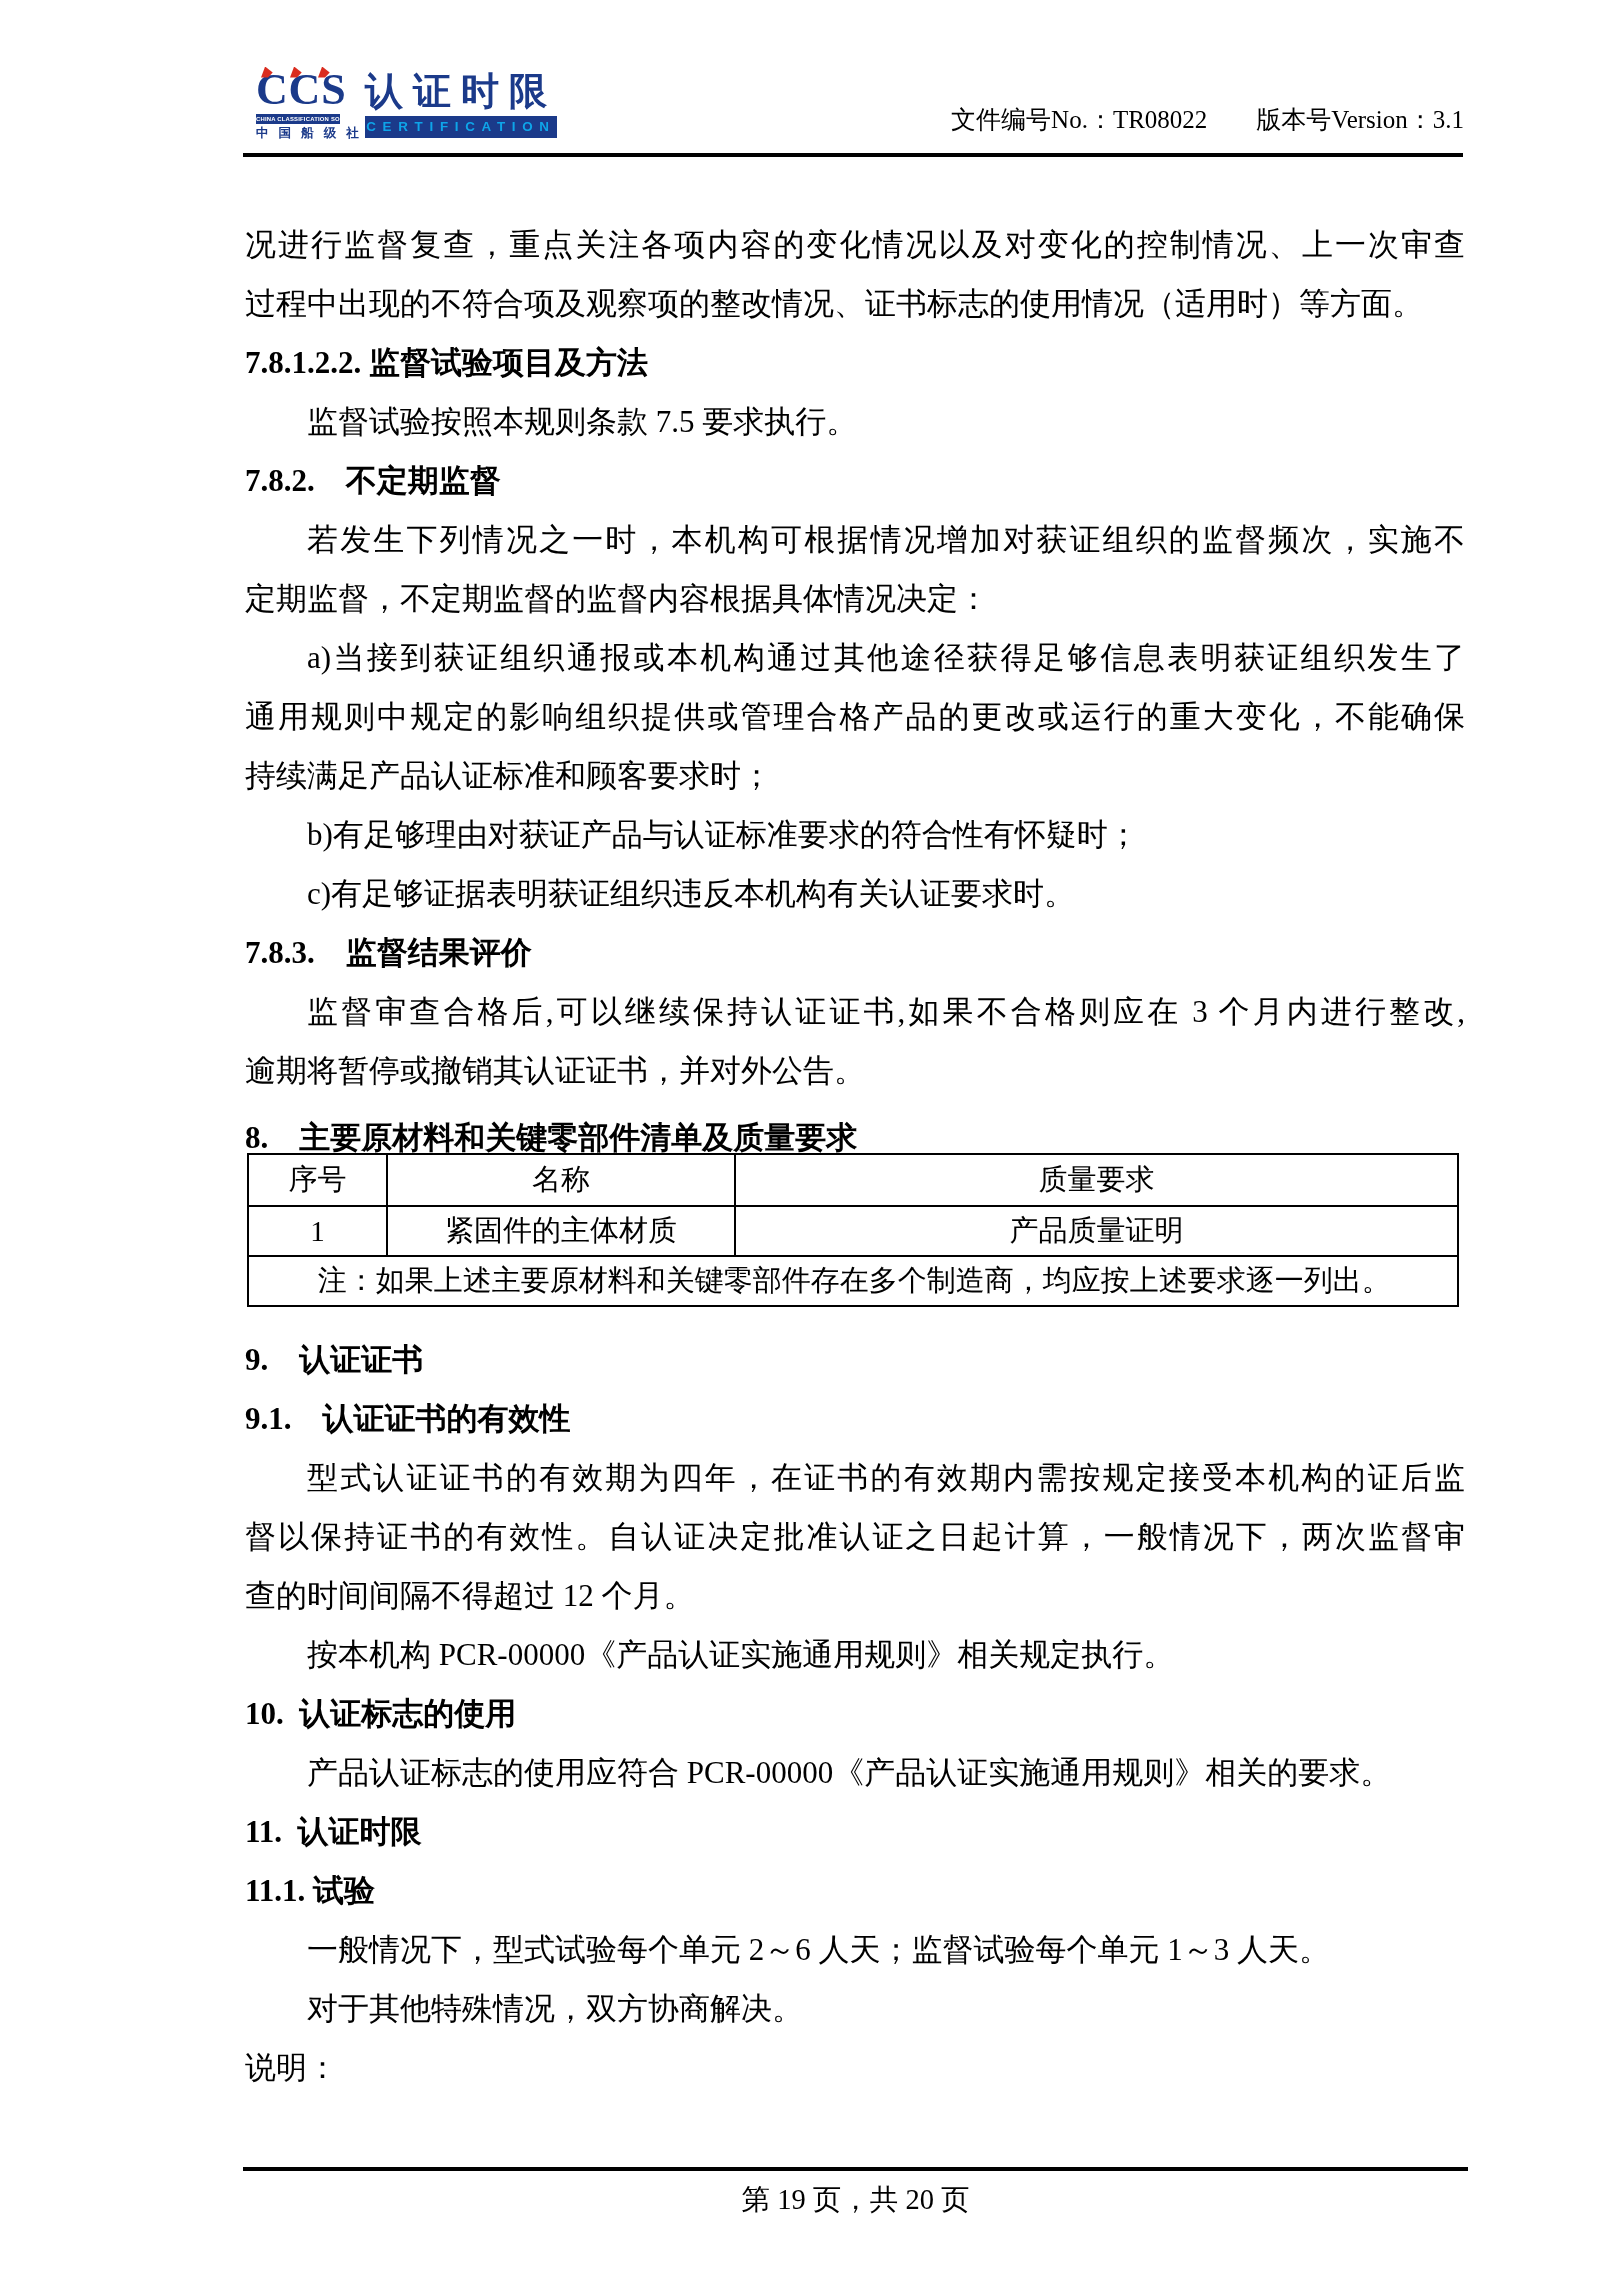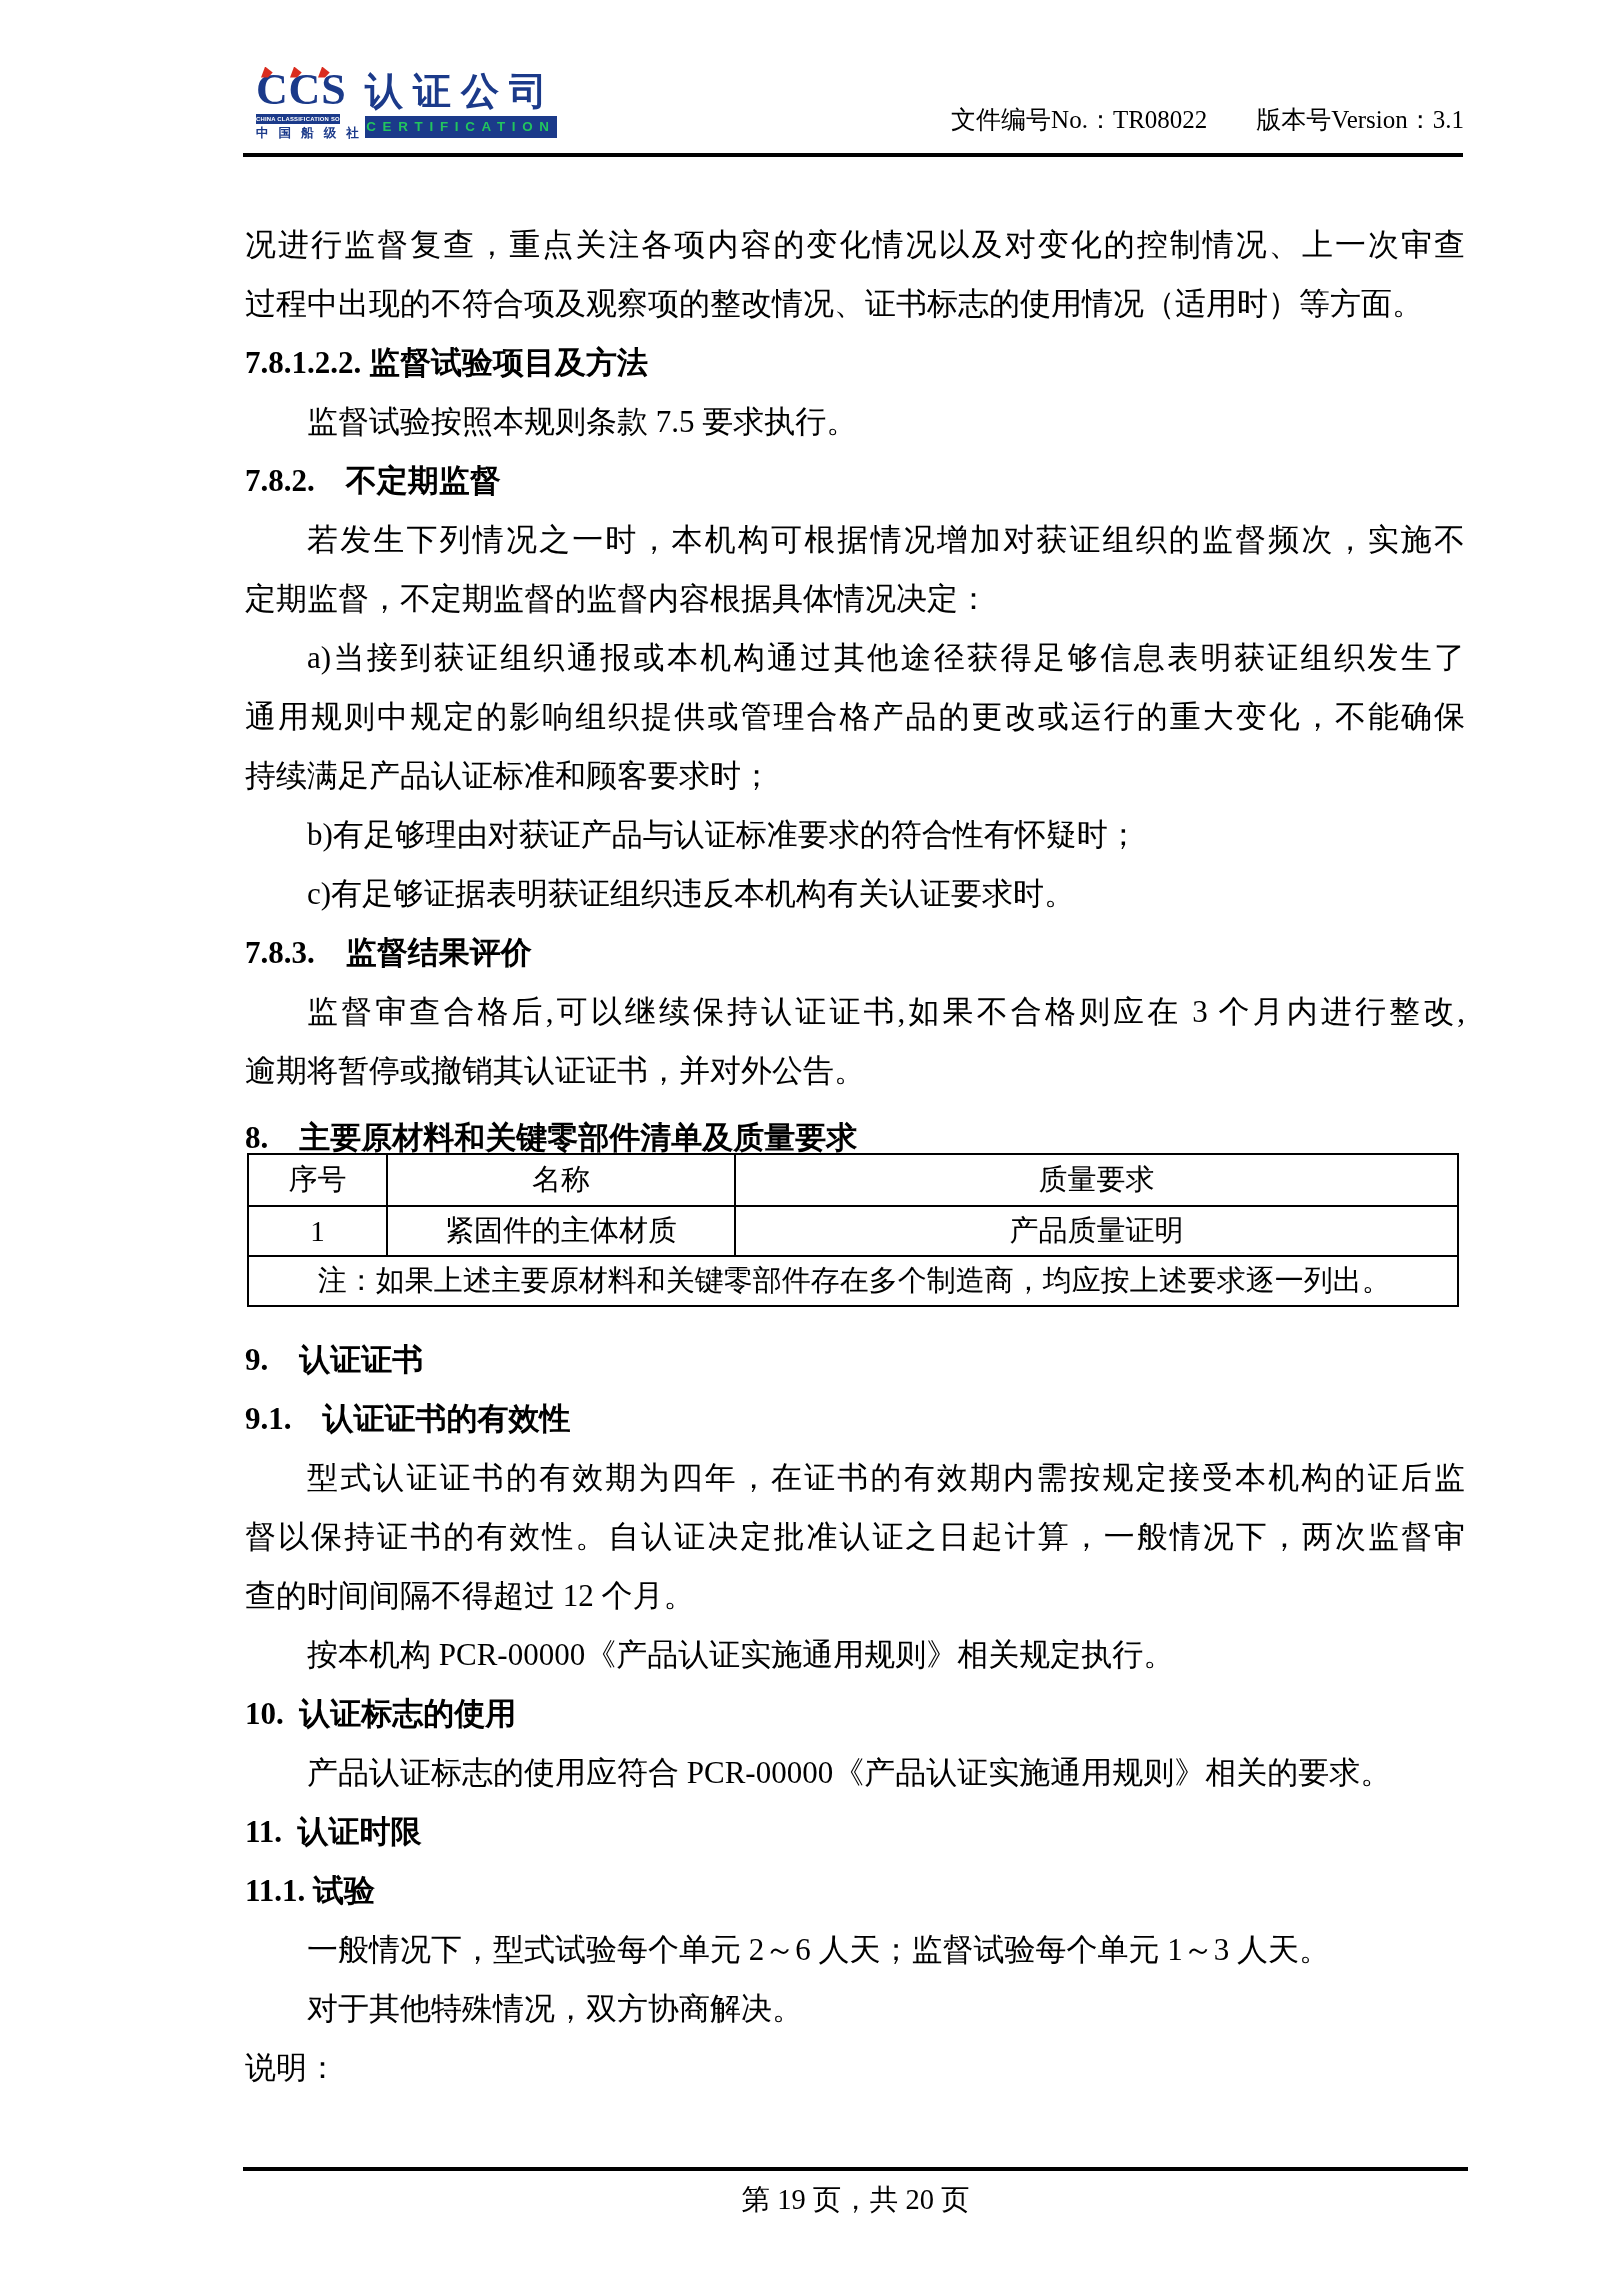--- a/index.html
+++ b/index.html
@@ -42,21 +42,21 @@
   }
   .society-cn{
     margin-top:1.7px;color:var(--blue);font-weight:bold;
     font-size:12.6px;letter-spacing:3.4px;white-space:nowrap;text-align:center;
   }
   .cert-cn{
     color:var(--blue);font-weight:bold;font-size:38px;line-height:44px;
     letter-spacing:10px;white-space:nowrap;
   }
   .cert-bar{
-    margin-top:2.5px;background:var(--blue);color:#22c55e;
+    margin-top:2.5px;background:var(--blue);color:#0ea5e9;
     font-family:"Liberation Sans","DejaVu Sans",sans-serif;
     font-weight:bold;font-size:13.4px;letter-spacing:6.7px;
     height:22px;line-height:22px;text-align:center;white-space:nowrap;
   }
 
   .doc-info{
     position:absolute;top:87px;right:158px;
     display:flex;gap:49px;
     font-size:25px;white-space:nowrap;margin-top:16px;
   }
@@ -117,21 +117,21 @@
         <div class="ccs-wrap">
           <span class="flame f1"></span>
           <span class="flame f2"></span>
           <span class="flame f3"></span>
           <div class="ccs-text">CCS</div>
         </div>
         <div class="society-bar">CHINA CLASSIFICATION SOCIETY</div>
         <div class="society-cn">中 国 船 级 社</div>
       </div>
       <div class="logo-right">
-        <div class="cert-cn">认证公司</div>
+        <div class="cert-cn">认证时限</div>
         <div class="cert-bar">CERTIFICATION</div>
       </div>
     </div>
 
     <div class="doc-info">
       <span>文件编号No.：TR08022</span>
       <span>版本号Version：3.1</span>
     </div>
 
     <div class="header-rule"></div>

